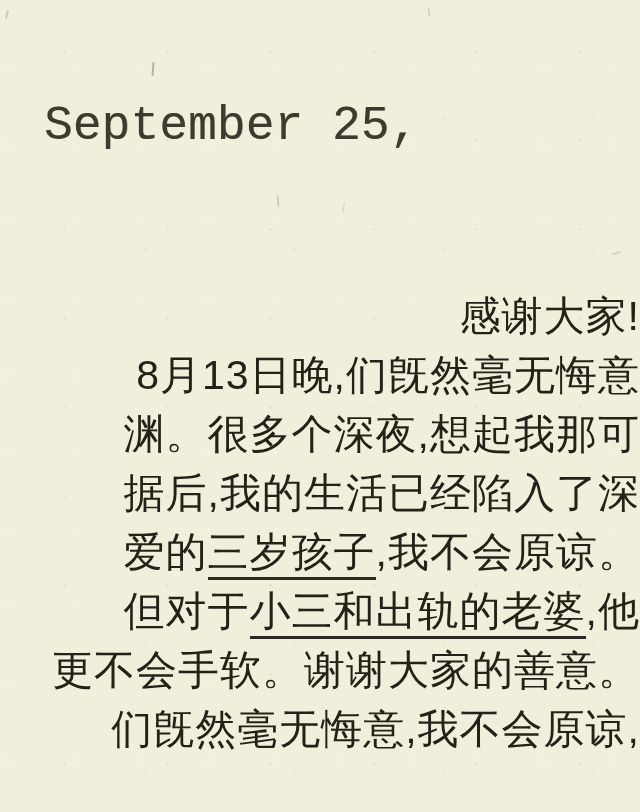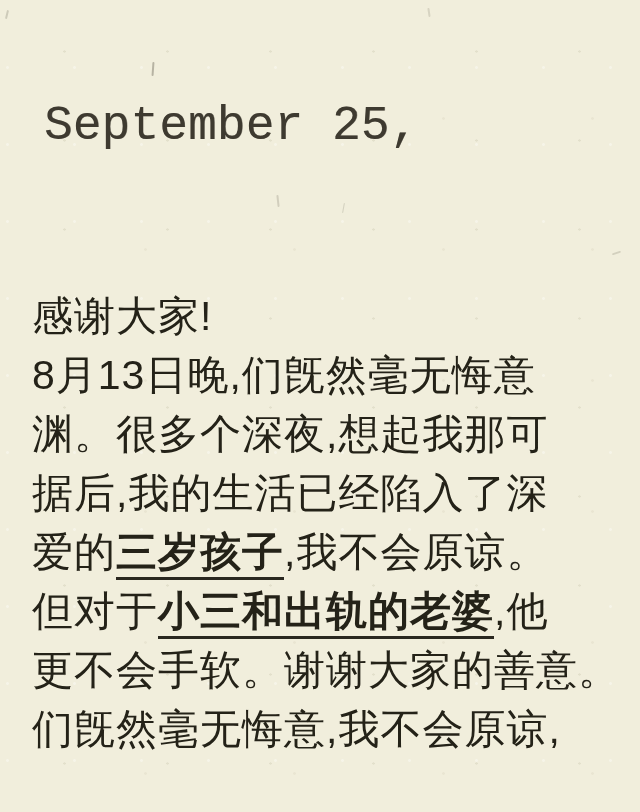--- a/index.html
+++ b/index.html
@@ -33,35 +33,34 @@
     letter-spacing: 0px;
     color: #3e3a30;
     text-shadow: 0.4px 0.4px 0 rgba(62,58,48,0.45);
     white-space: pre;
   }
   .message {
     position: absolute;
     left: 0;
     right: 0;
     top: 287px;
-    text-align: left;
+    text-align: right;
     font-size: 41px;
     line-height: 59px;
     letter-spacing: 1px;
     color: #242218;
     white-space: nowrap;
     margin-left: 32px;
   }
   .message .line {
     height: 59px;
   }
   .u {
     border-bottom: 3px solid #2a2820;
     padding-bottom: 2px;
-    font-weight: bold;
   }
   
   .fiber {
     position: absolute;
     background: rgba(90,85,70,0.38);
     border-radius: 1px;
   }
   .fiber-1 { left: 152px; top: 62px;  width: 2px; height: 14px; transform: rotate(4deg);  }
   .fiber-2 { left: 277px; top: 195px; width: 2px; height: 12px; transform: rotate(-6deg); opacity: .55; }
   .fiber-3 { left: 343px; top: 203px; width: 1px; height: 10px; transform: rotate(10deg); opacity: .5;  }

